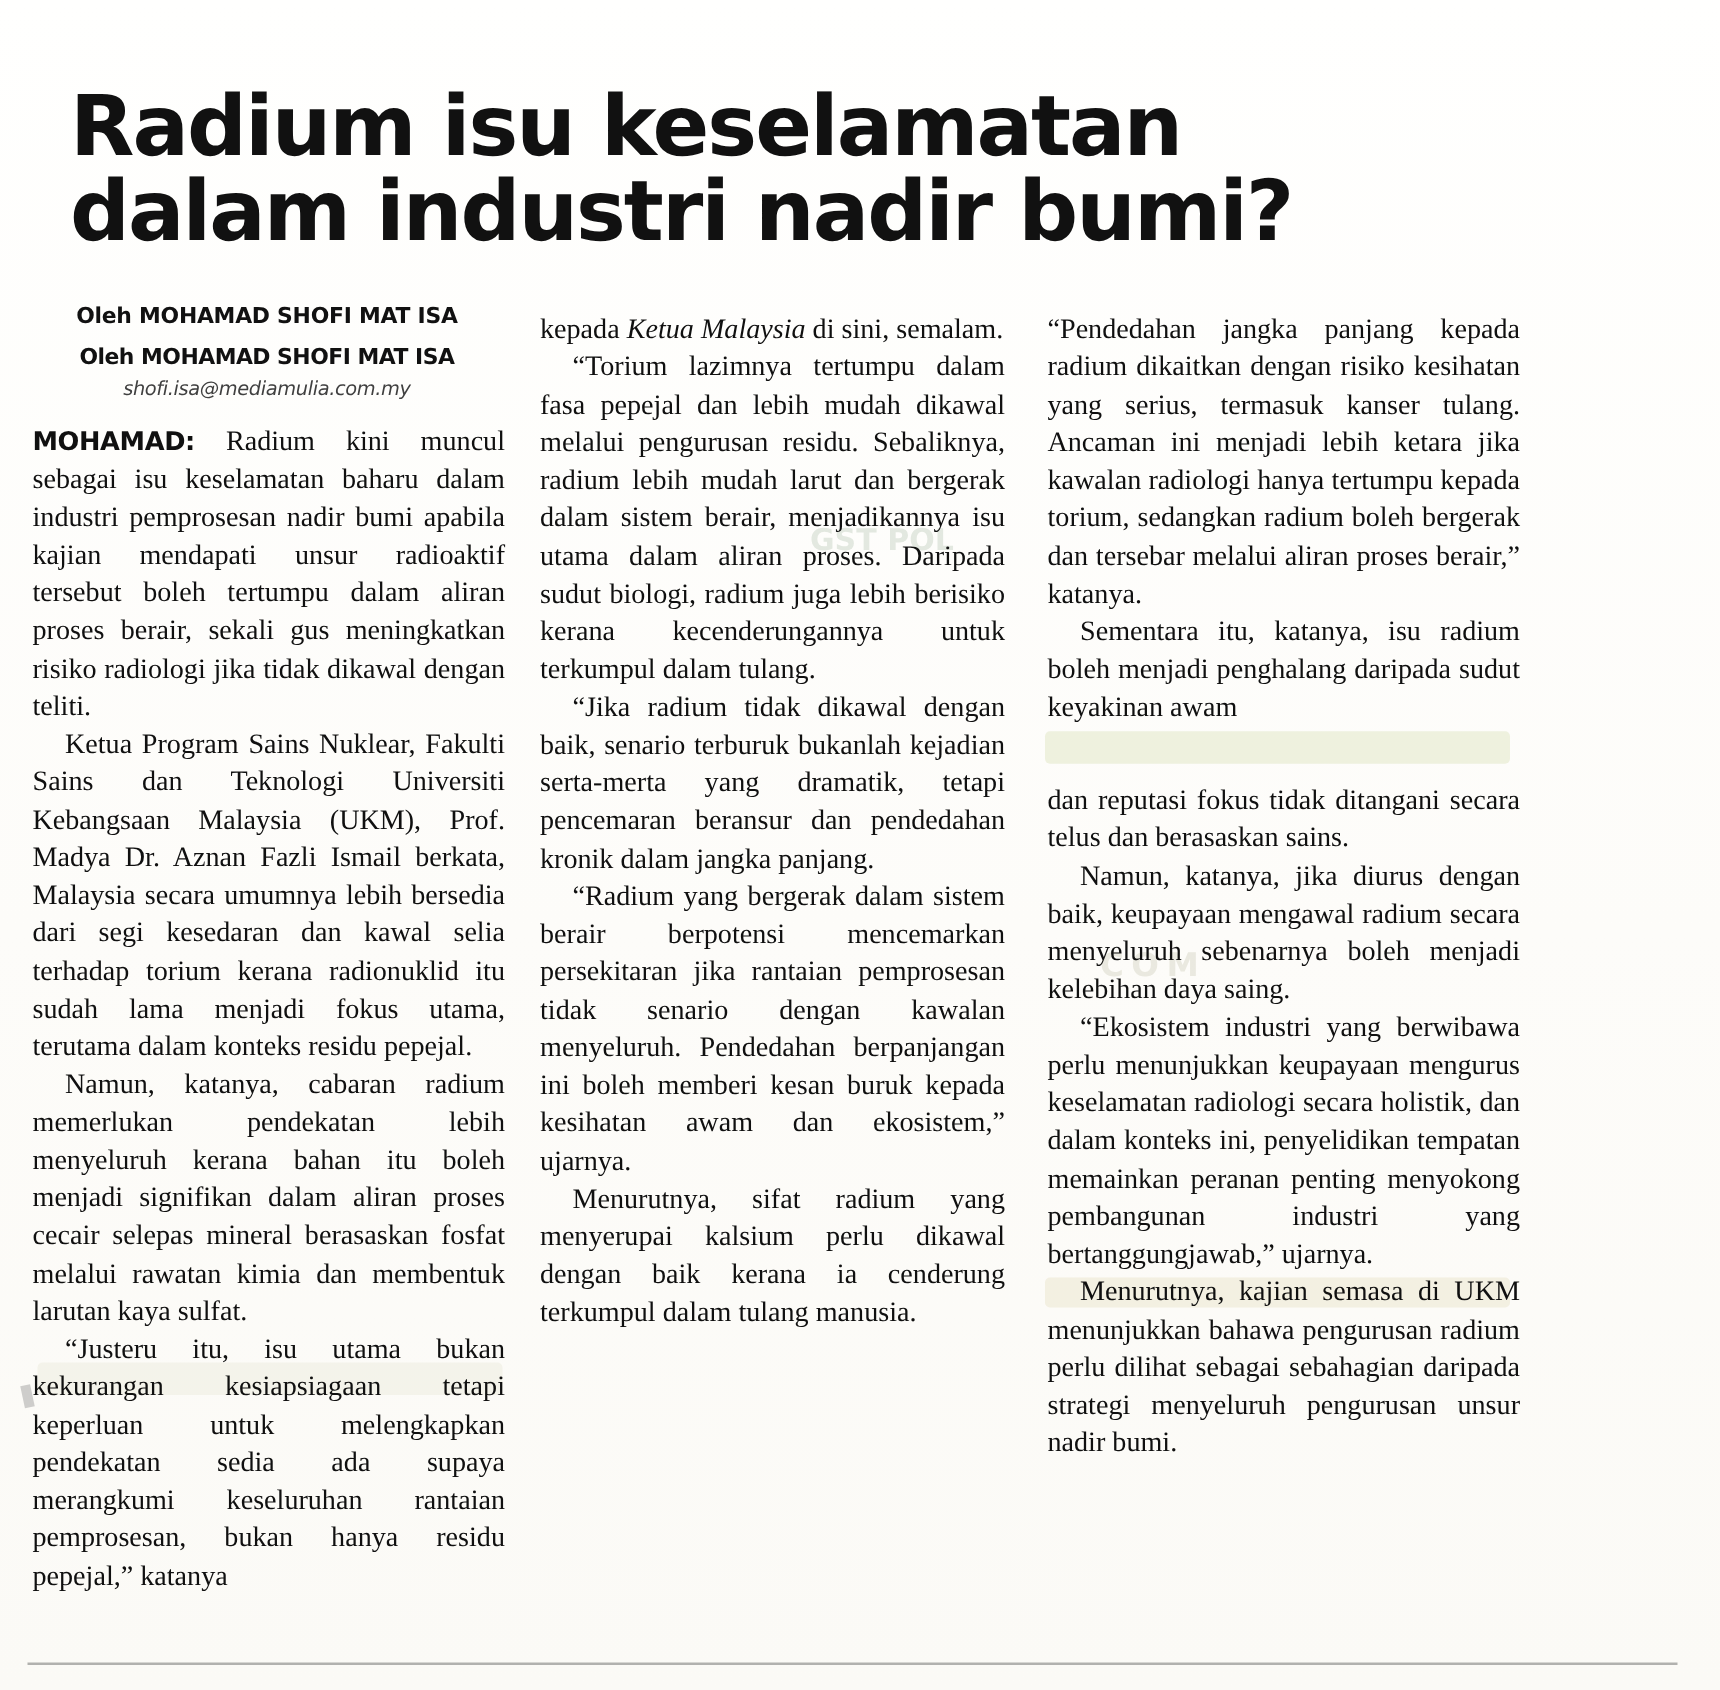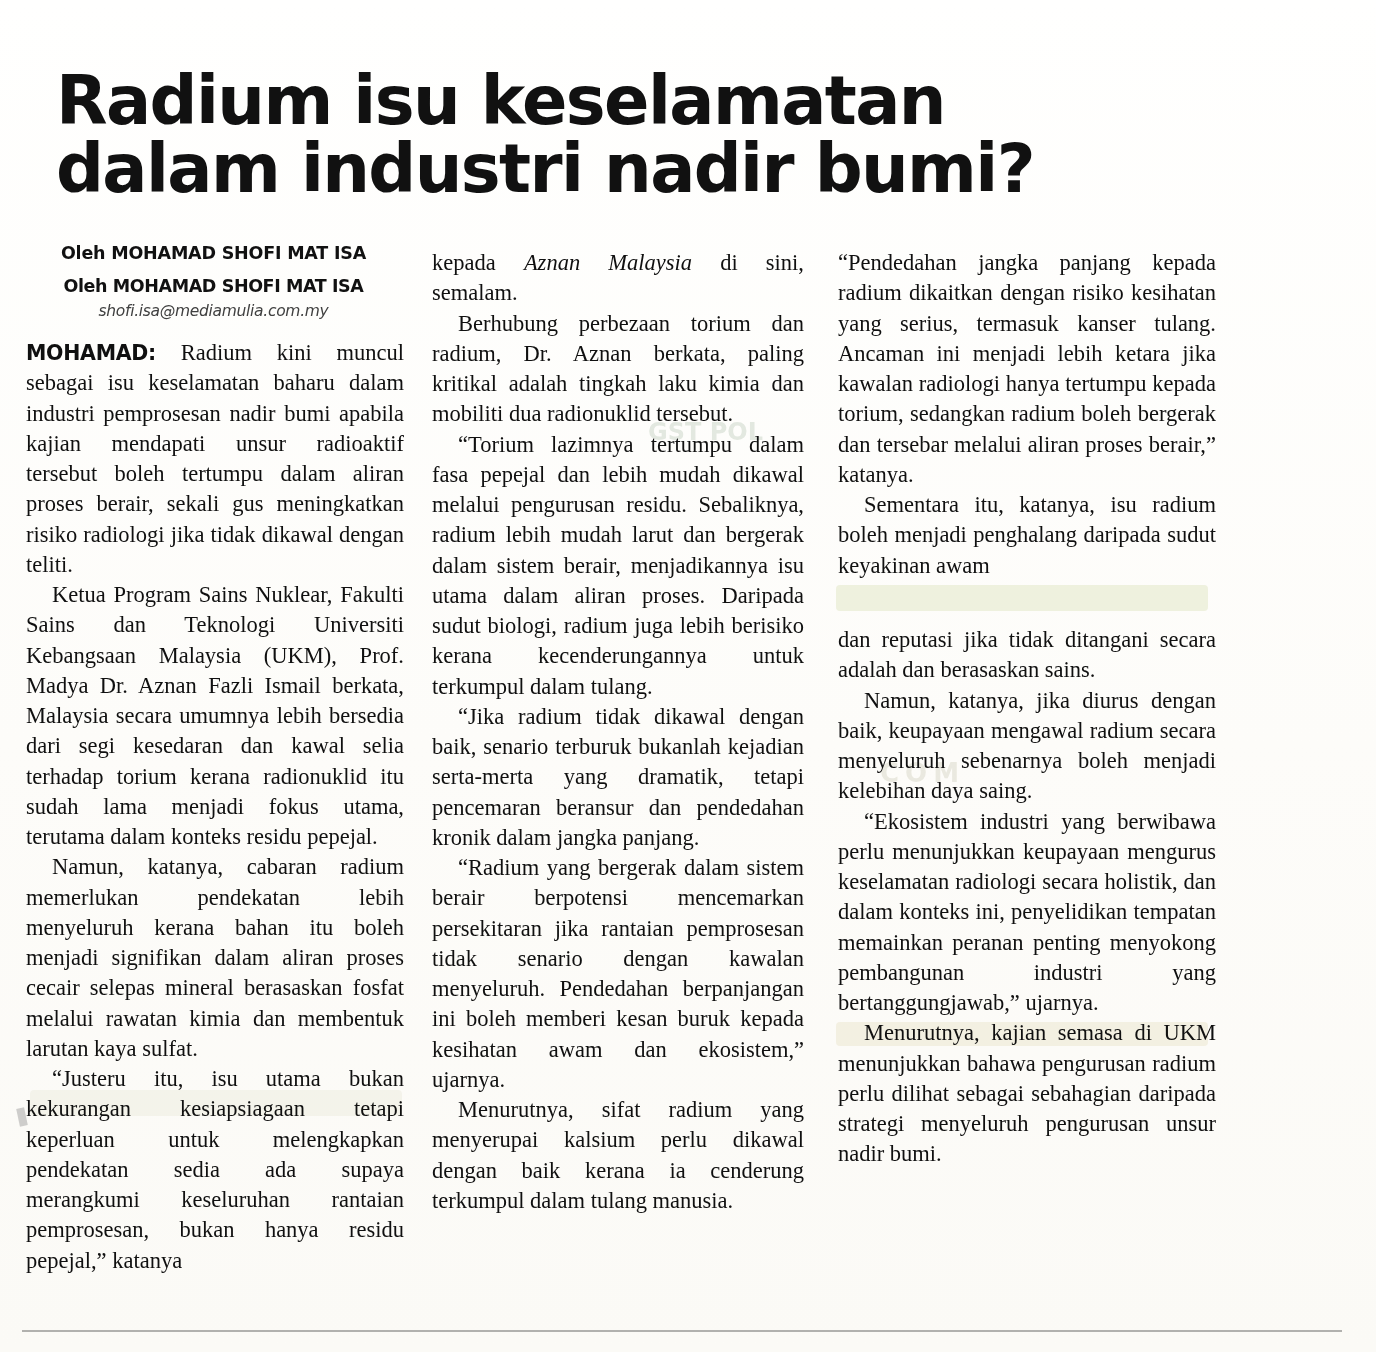--- a/index.html
+++ b/index.html
@@ -170,35 +170,34 @@
   </div>
 
   <div class="col col-1">
     <p class="first"><span class="lead">MOHAMAD:</span><span> Radium kini muncul sebagai isu keselamatan baharu dalam industri pemprosesan nadir bumi apabila kajian mendapati unsur radioaktif tersebut boleh tertumpu dalam aliran proses berair, sekali gus meningkatkan risiko radiologi jika tidak dikawal dengan teliti.</span></p>
     <p>Ketua Program Sains Nuklear, Fakulti Sains dan Teknologi Universiti Kebangsaan Malaysia (UKM), Prof. Madya Dr. Aznan Fazli Ismail berkata, Malaysia secara umumnya lebih bersedia dari segi kesedaran dan kawal selia terhadap torium kerana radionuklid itu sudah lama menjadi fokus utama, terutama dalam konteks residu pepejal.</p>
     <p>Namun, katanya, cabaran radium memerlukan pendekatan lebih menyeluruh kerana bahan itu boleh menjadi signifikan dalam aliran proses cecair selepas mineral berasaskan fosfat melalui rawatan kimia dan membentuk larutan kaya sulfat.</p>
     <p>“Justeru itu, isu utama bukan kekurangan kesiapsiagaan tetapi keperluan untuk melengkapkan pendekatan sedia ada supaya merangkumi keseluruhan rantaian pemprosesan, bukan hanya residu pepejal,” katanya</p>
   </div>
 
   <div class="col col-2">
-    <p class="first">kepada <i>Aznan Malaysia</i> di sini, semalam.</p>
-    <p>Berhubung perbezaan torium dan radium, Dr. Aznan berkata, paling kritikal adalah tingkah laku kimia dan mobiliti dua radionuklid tersebut.</p>
+    <p class="first">kepada <i>Ketua Malaysia</i> di sini, semalam.</p>
     <p>“Torium lazimnya tertumpu dalam fasa pepejal dan lebih mudah dikawal melalui pengurusan residu. Sebaliknya, radium lebih mudah larut dan bergerak dalam sistem berair, menjadikannya isu utama dalam aliran proses. Daripada sudut biologi, radium juga lebih berisiko kerana kecenderungannya untuk terkumpul dalam tulang.</p>
     <p>“Jika radium tidak dikawal dengan baik, senario terburuk bukanlah kejadian serta-merta yang dramatik, tetapi pencemaran beransur dan pendedahan kronik dalam jangka panjang.</p>
     <p>“Radium yang bergerak dalam sistem berair berpotensi mencemarkan persekitaran jika rantaian pemprosesan tidak senario dengan kawalan menyeluruh. Pendedahan berpanjangan ini boleh memberi kesan buruk kepada kesihatan awam dan ekosistem,” ujarnya.</p>
     <p>Menurutnya, sifat radium yang menyerupai kalsium perlu dikawal dengan baik kerana ia cenderung terkumpul dalam tulang manusia.</p>
   </div>
 
   <div class="col col-3a">
     <p class="first">“Pendedahan jangka panjang kepada radium dikaitkan dengan risiko kesihatan yang serius, termasuk kanser tulang. Ancaman ini menjadi lebih ketara jika kawalan radiologi hanya tertumpu kepada torium, sedangkan radium boleh bergerak dan tersebar melalui aliran proses berair,” katanya.</p>
     <p>Sementara itu, katanya, isu radium boleh menjadi penghalang daripada sudut keyakinan awam</p>
   </div>
 
   <div class="col col-3b">
-    <p class="first">dan reputasi jika tidak ditangani secara adalah dan berasaskan sains.</p>
+    <p class="first">dan reputasi fokus tidak ditangani secara telus dan berasaskan sains.</p>
     <p>Namun, katanya, jika diurus dengan baik, keupayaan mengawal radium secara menyeluruh sebenarnya boleh menjadi kelebihan daya saing.</p>
     <p>“Ekosistem industri yang berwibawa perlu menunjukkan keupayaan mengurus keselamatan radiologi secara holistik, dan dalam konteks ini, penyelidikan tempatan memainkan peranan penting menyokong pembangunan industri yang bertanggungjawab,” ujarnya.</p>
     <p>Menurutnya, kajian semasa di UKM menunjukkan bahawa pengurusan radium perlu dilihat sebagai sebahagian daripada strategi menyeluruh pengurusan unsur nadir bumi.</p>
   </div>
 
   <div class="edge-mark"></div>
   <div class="bottom-line"></div>
 </div>
 
 </body></html>

